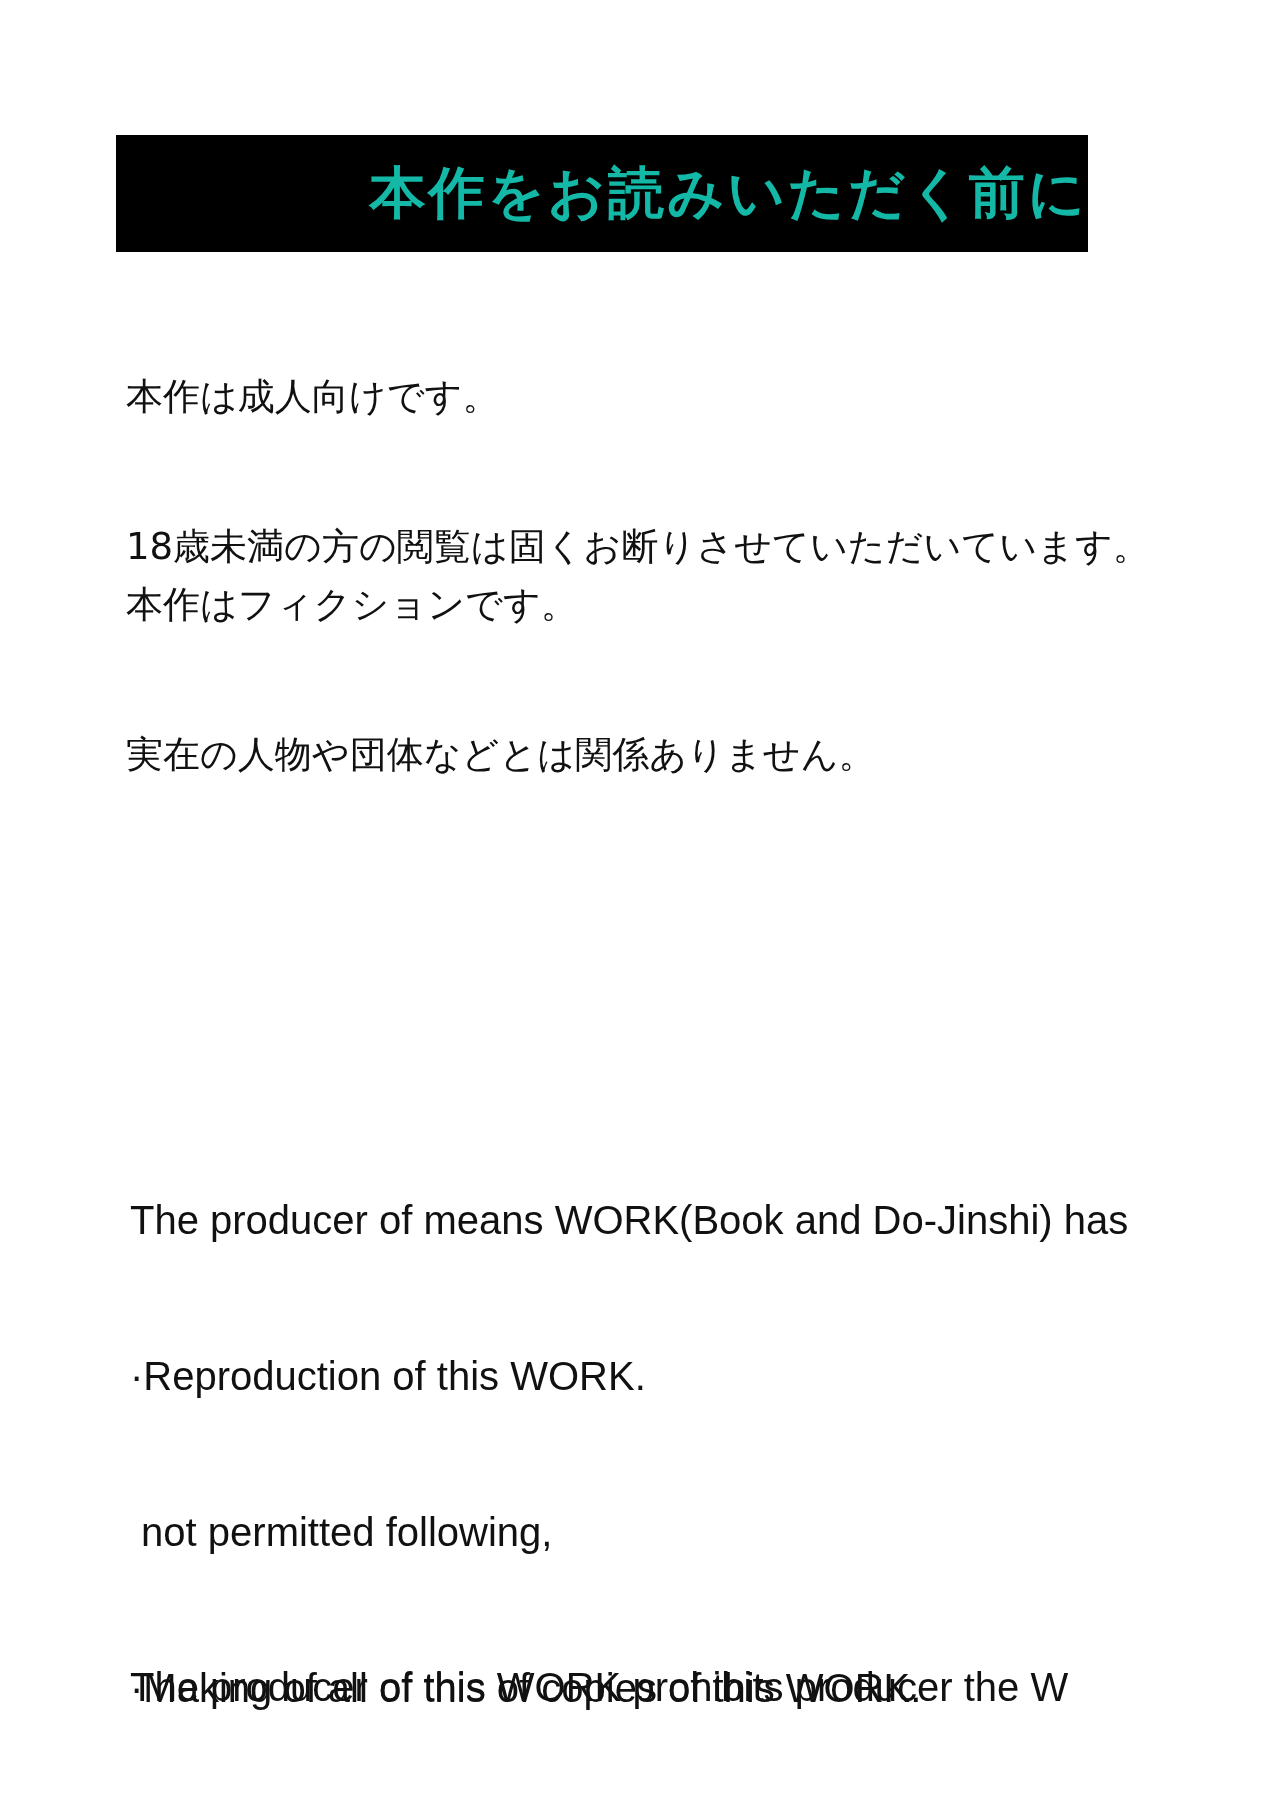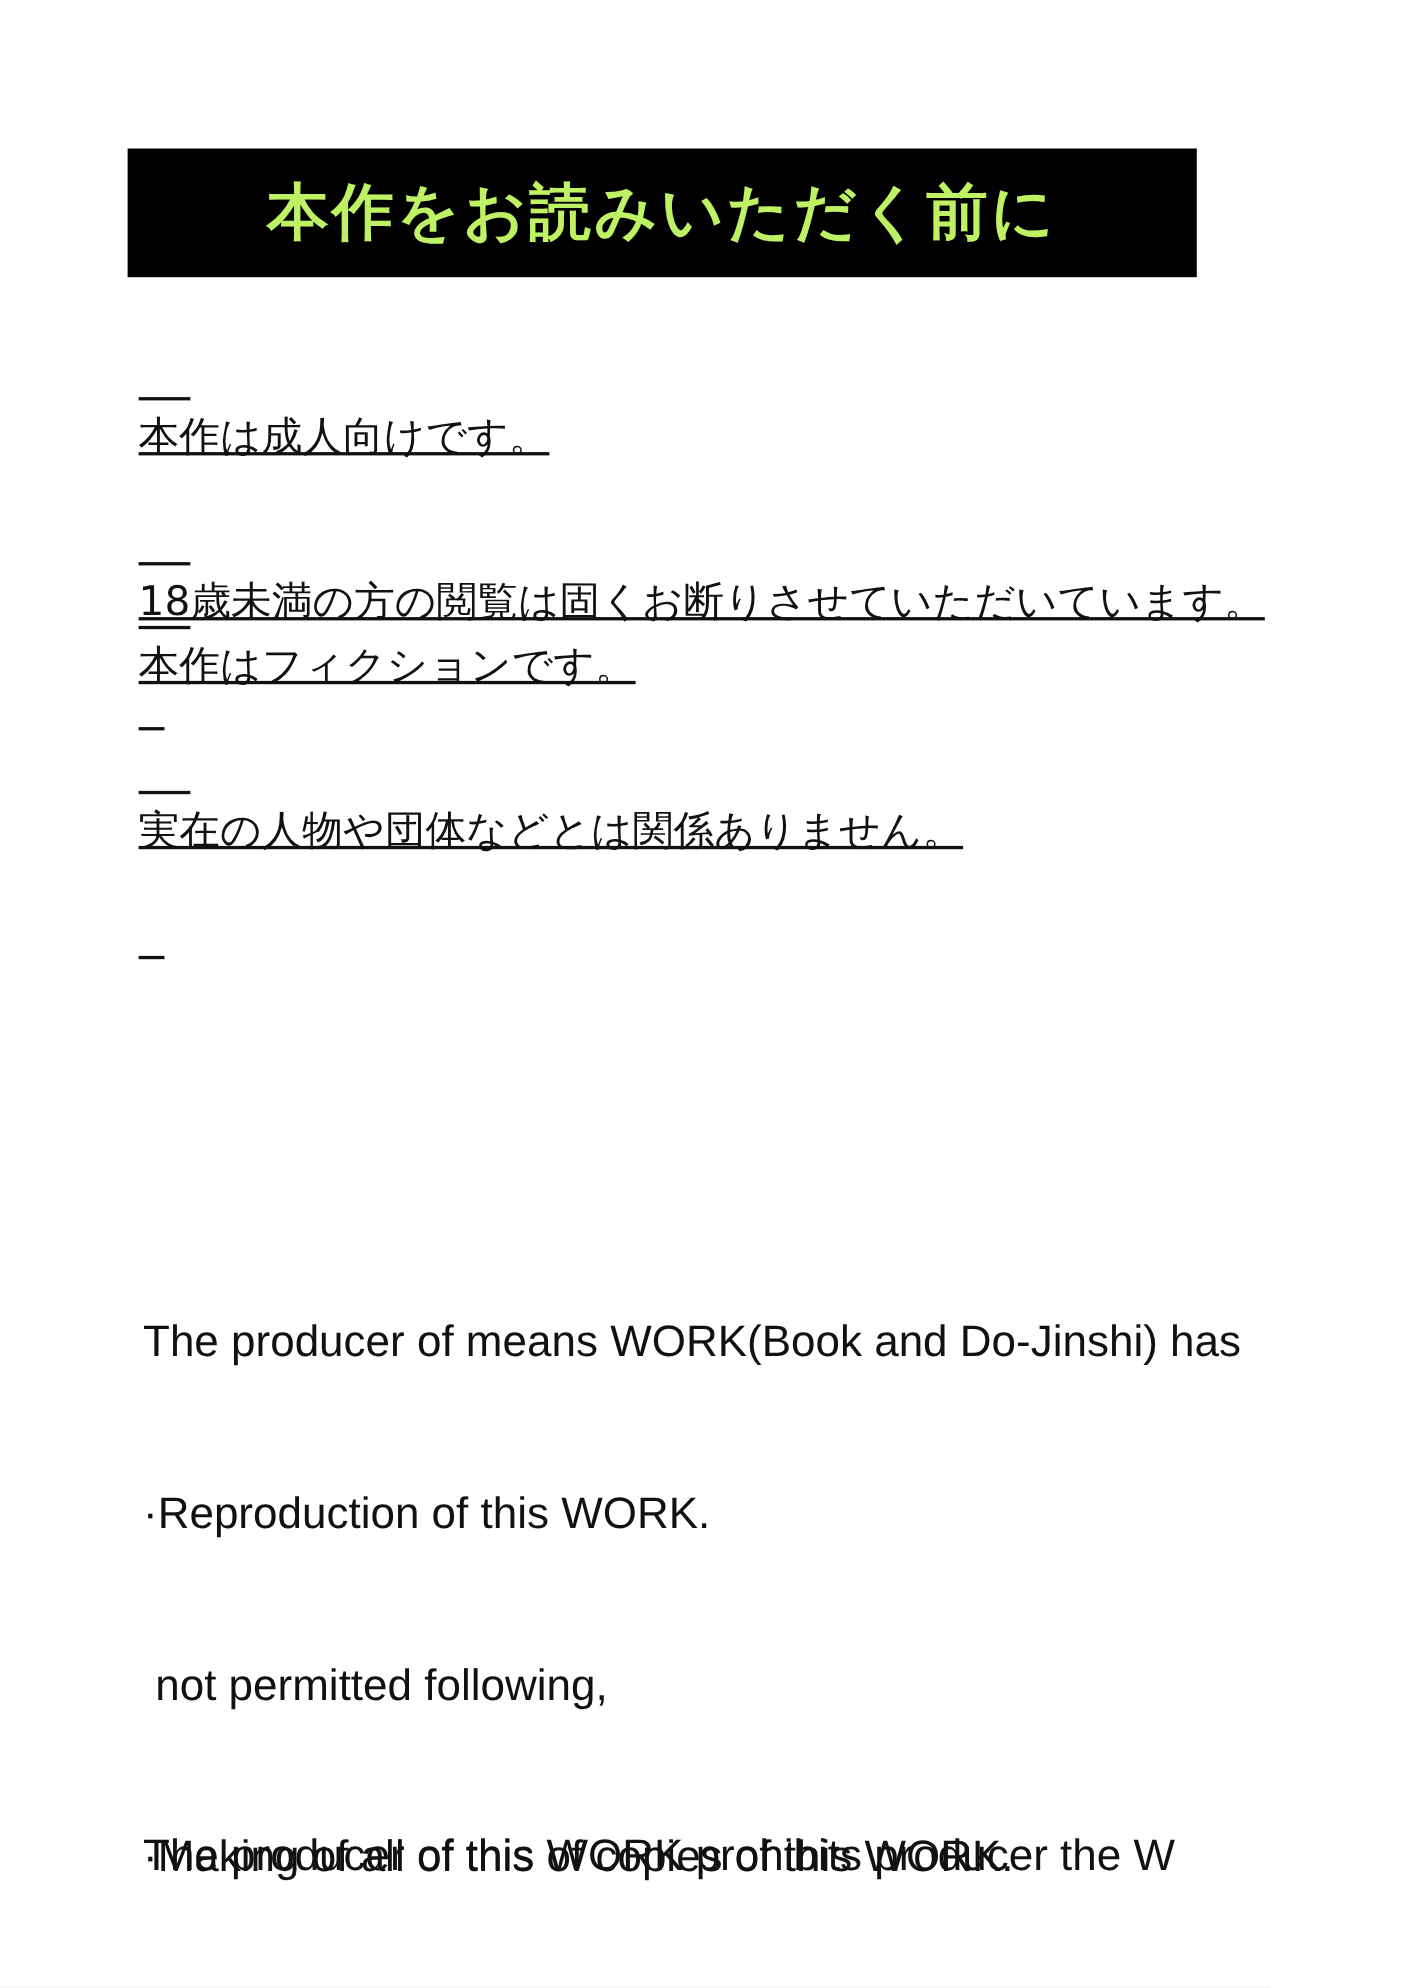--- a/index.html
+++ b/index.html
@@ -10,24 +10,24 @@
     background: #ffffff;
     overflow: hidden;
     font-family: "DejaVu Sans", "Liberation Sans", sans-serif;
     color: #111111;
   }
   .banner {
     position: absolute;
     left: 116px;
     width: 972px;
     background: #000000;
-    color: #bef264;
+    color: #14b8a6;
     display: flex;
     align-items: center;
-    justify-content: center;
+    justify-content: flex-end;
   }
   .banner-jp { top: 135px; height: 117px; }
   .banner-warning { top: 958px; height: 118px; }
   .jp-title {
     font-family: "DejaVu Sans", "Liberation Sans", sans-serif;
     font-weight: 700;
     font-size: 56px;
     letter-spacing: 3px;
     white-space: pre;
   }
@@ -40,21 +40,20 @@
   }
   .para {
     position: absolute;
     white-space: pre;
   }
   .jp-body {
     left: 126px;
     font-size: 37px;
     line-height: 50px;
     font-family: "DejaVu Sans", "Liberation Sans", sans-serif;
-    text-decoration: underline;
   }
   .en-body {
     left: 130px;
     font-size: 40px;
     line-height: 52px;
     font-family: "Liberation Sans", "DejaVu Sans", sans-serif;
   }
   .p-jp-1 { top: 272px; }
   .p-jp-2 { top: 480px; }
   .p-jp-3 { top: 640px; }

